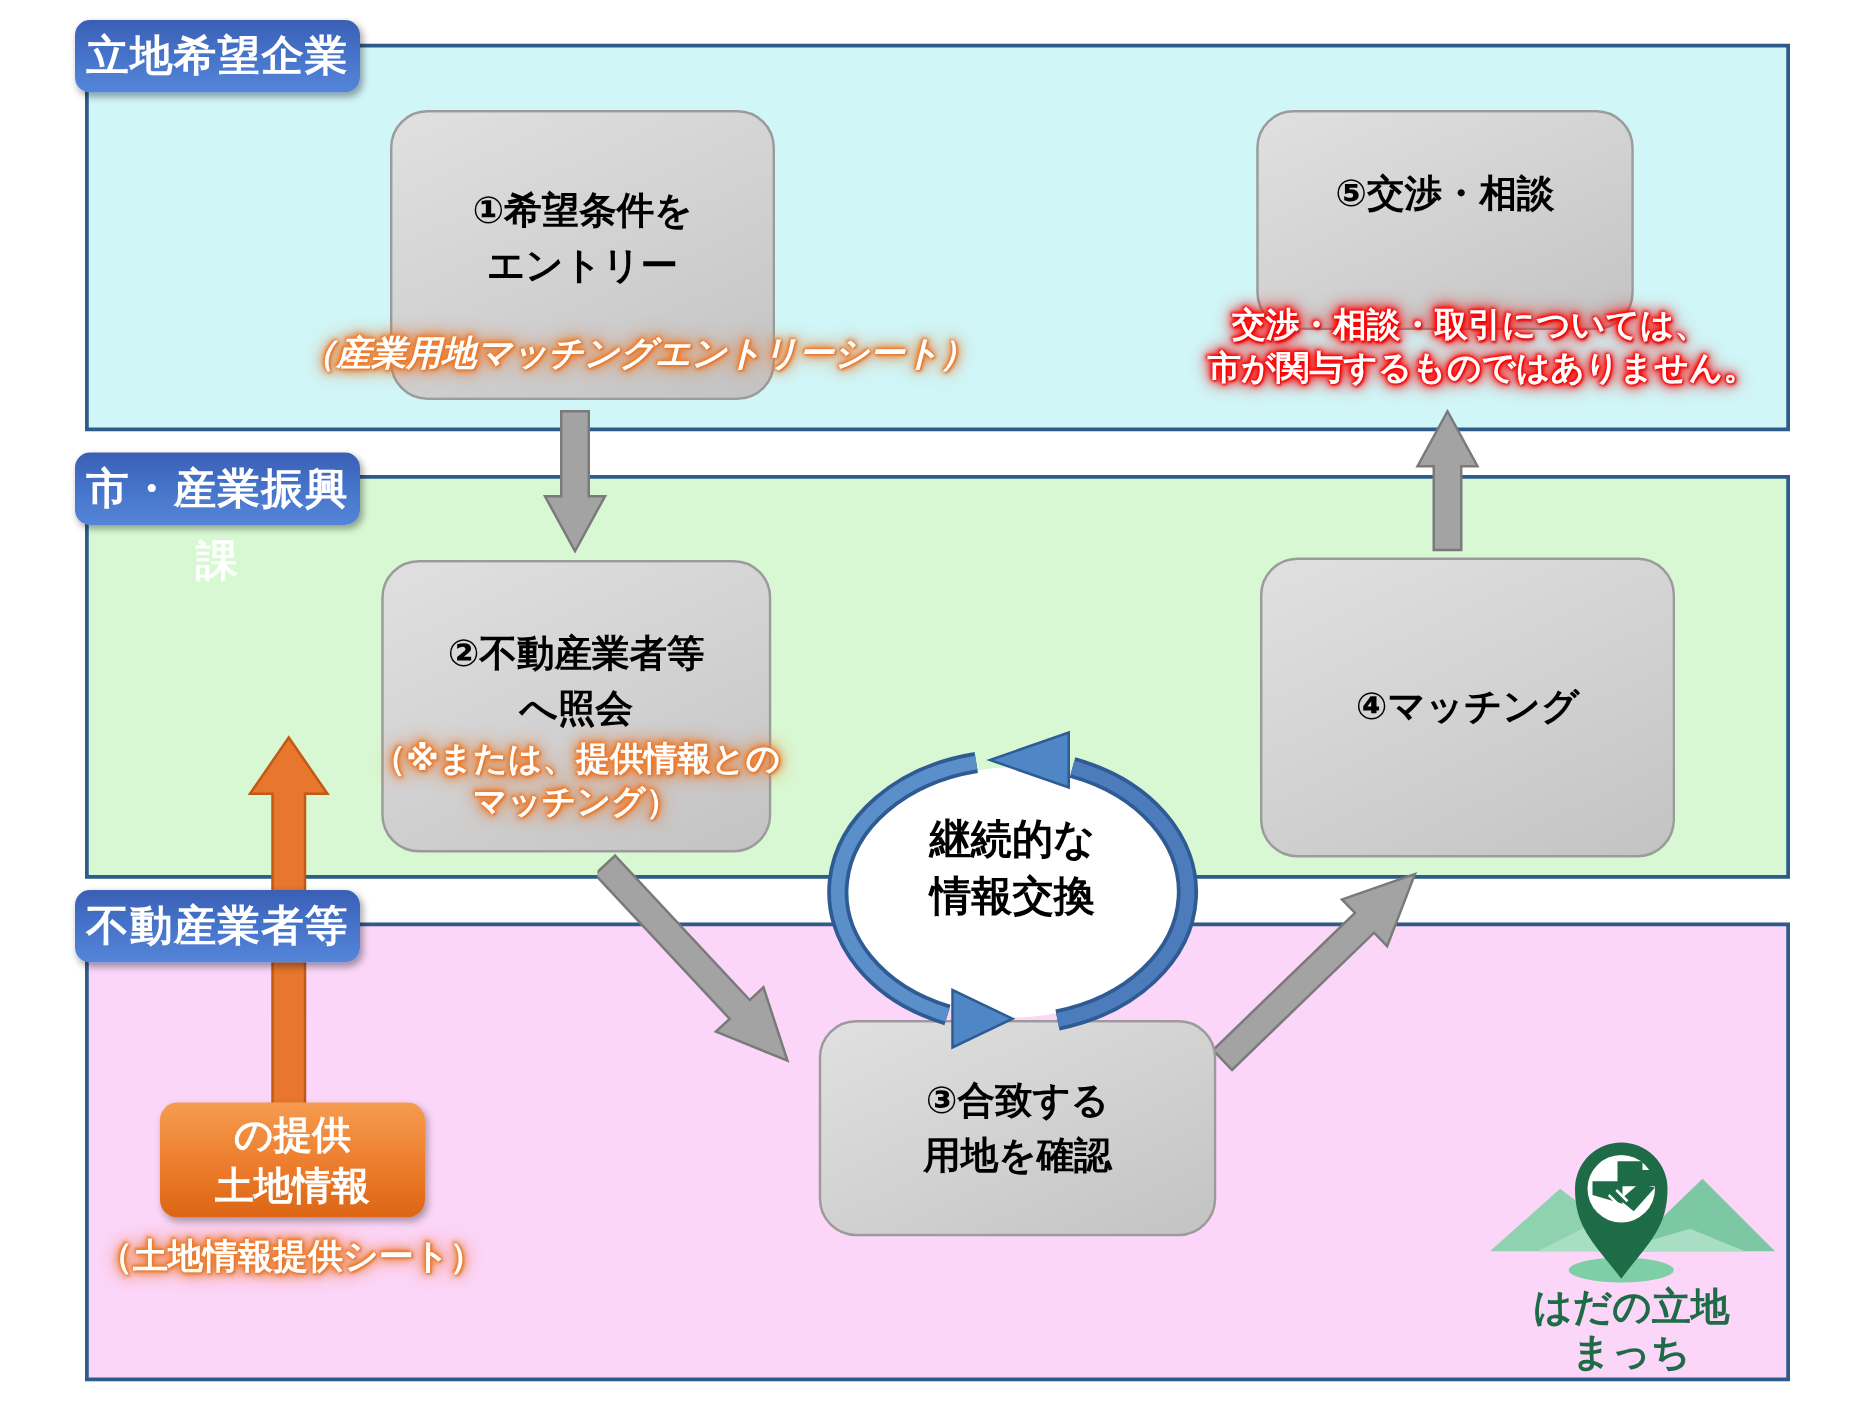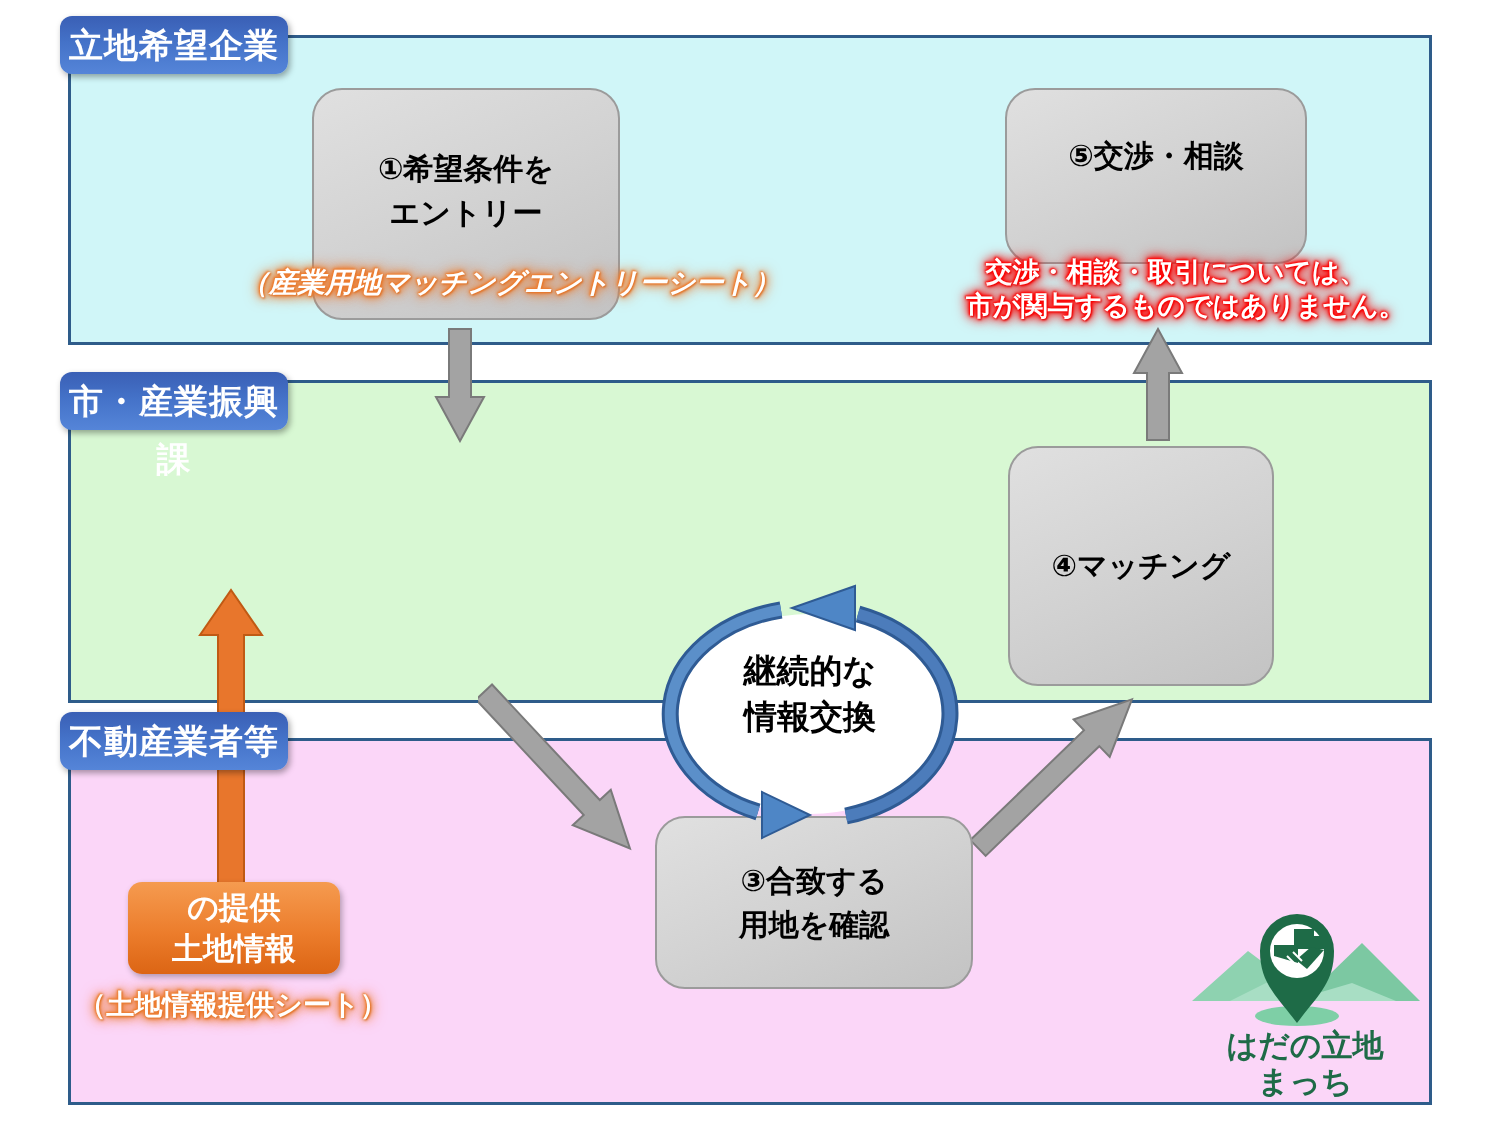--- a/index.html
+++ b/index.html
@@ -30,21 +30,20 @@
   .gbox-title{color:#000;font-size:30px;font-weight:bold;line-height:44px;text-align:center;white-space:nowrap;}
   
   .glow{font-weight:bold;color:#fff;white-space:nowrap;text-align:center;z-index:10;}
   .glow-orange{
     text-shadow:0 0 3px #ed7d31,0 0 5px #ed7d31,0 0 8px #ed7d31,0 0 12px #ed7d31,
                 1px 1px 2px #c85f14,-1px -1px 2px #f0883a,0 0 16px #ed7d31;
   }
   .glow-red{
     text-shadow:0 0 3px #f00,0 0 5px #f00,0 0 8px #f00,0 0 12px #f00,
                 1px 1px 2px #c00000,-1px -1px 2px #ff2a2a,0 0 16px #f00;
-    margin-top:12px;
   }
   
   .land-box{
     position:absolute;left:128px;top:882px;width:212px;height:92px;z-index:7;
     background:linear-gradient(180deg,#f59b50 0%,#ec7d2c 55%,#dc6514 100%);
     border-radius:14px;box-shadow:2px 3px 6px rgba(0,0,0,.3);
     color:#fff;font-size:31px;font-weight:bold;line-height:41px;text-align:center;
     display:flex;flex-direction:column;justify-content:center;
   }
   
@@ -96,22 +95,28 @@
   <div class="abs glow glow-orange" style="left:241px;top:264px;width:452px;font-size:28px;font-style:italic;">（産業用地マッチングエントリーシート）</div>
 
   <div class="gbox" style="left:1005px;top:88px;width:302px;height:176px;padding-bottom:40px;">
     <div class="gbox-title">⑤交渉・相談</div>
   </div>
   <div class="abs glow glow-red" style="left:966px;top:243px;width:420px;font-size:27px;line-height:34px;">
     <div>交渉・相談・取引については、</div>
     <div>市が関与するものではありません。</div>
   </div>
 
+  <div class="gbox" style="left:305px;top:448px;width:312px;height:234px;padding-top:30px;">
+    <div class="gbox-title">②不動産業者等</div>
+    <div class="gbox-title">へ照会</div>
+    <div class="glow glow-orange" style="font-size:27px;line-height:34px;">（※または、提供情報との</div>
+    <div class="glow glow-orange" style="font-size:27px;line-height:34px;">マッチング）</div>
+  </div>
 
-  <div class="gbox" style="left:1008px;top:446px;width:266px;height:240px;justify-content:center;">
+  <div class="gbox" style="left:1008px;top:446px;width:332px;height:240px;justify-content:center;">
     <div class="gbox-title">④マッチング</div>
   </div>
 
   <div class="gbox" style="left:655px;top:816px;width:318px;height:173px;">
     <div class="gbox-title">③合致する</div>
     <div class="gbox-title">用地を確認</div>
   </div>
 
   <svg class="abs" style="left:640px;top:580px;z-index:8;" width="340" height="268" viewBox="0 0 340 268">
     <ellipse cx="170" cy="134" rx="136" ry="100" fill="#ffffff"></ellipse>
@@ -127,21 +132,21 @@
     <div>情報交換</div>
   </div>
 
   <div class="land-box">
     <div>の提供</div>
     <div>土地情報</div>
   </div>
   <div class="abs glow glow-orange" style="left:33px;top:986px;width:400px;font-size:28px;">（土地情報提供シート）</div>
 
   <div class="actor-label" style="top:16px;">立地希望企業</div>
-  <div class="actor-label" style="top:362px;margin-top:10px;">市・産業振興課</div>
+  <div class="actor-label" style="top:362px;">市・産業振興課</div>
   <div class="actor-label" style="top:712px;">不動産業者等</div>
 
   <svg class="abs" style="left:1190px;top:893px;z-index:6;" width="232" height="142" viewBox="0 0 232 142">
     <polygon points="2,108 58,58 98,88 132,108" fill="#8ed2b0"></polygon>
     <polygon points="112,108 172,50 230,108" fill="#7cc8a2"></polygon>
     <polygon points="40,108 84,86 128,100 162,90 206,108" fill="#a8dec4"></polygon>
     <ellipse cx="107" cy="123" rx="42" ry="10" fill="#7ecfa6"></ellipse>
     <path d="M107,130 C86,102 70,90 70,58 A37,37 0 1 1 144,58 C144,90 128,102 107,130 Z" fill="#1e6b47"></path>
     <circle cx="107" cy="58" r="27" fill="#ffffff"></circle>
     <g>

